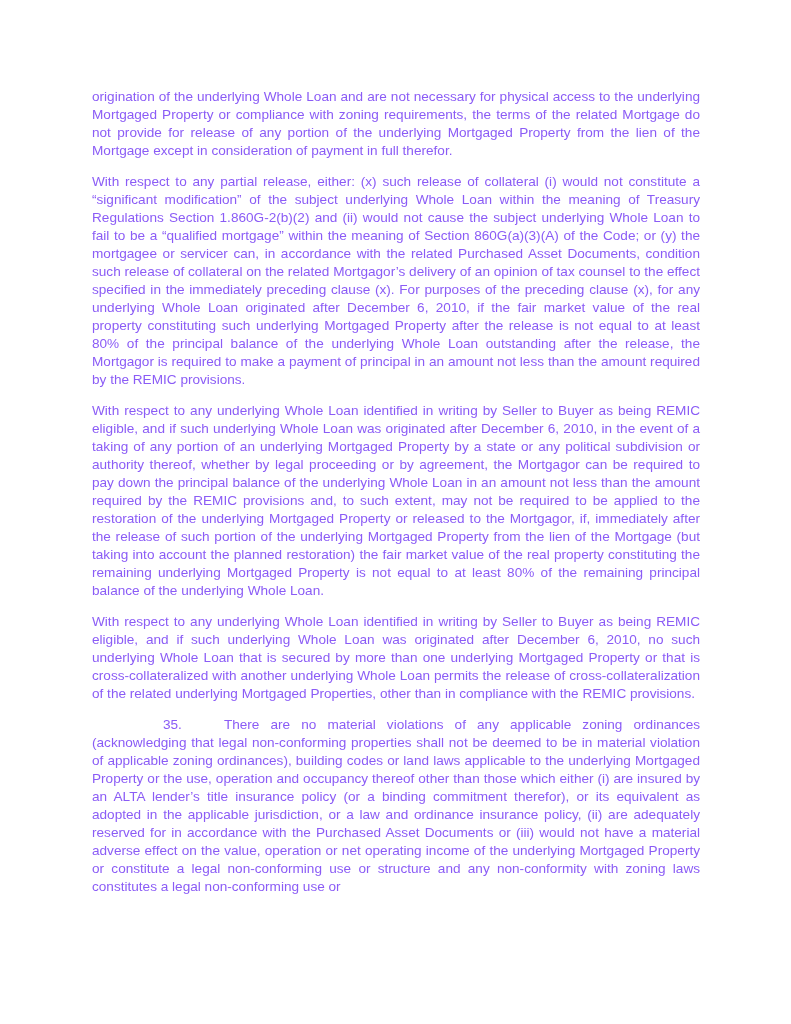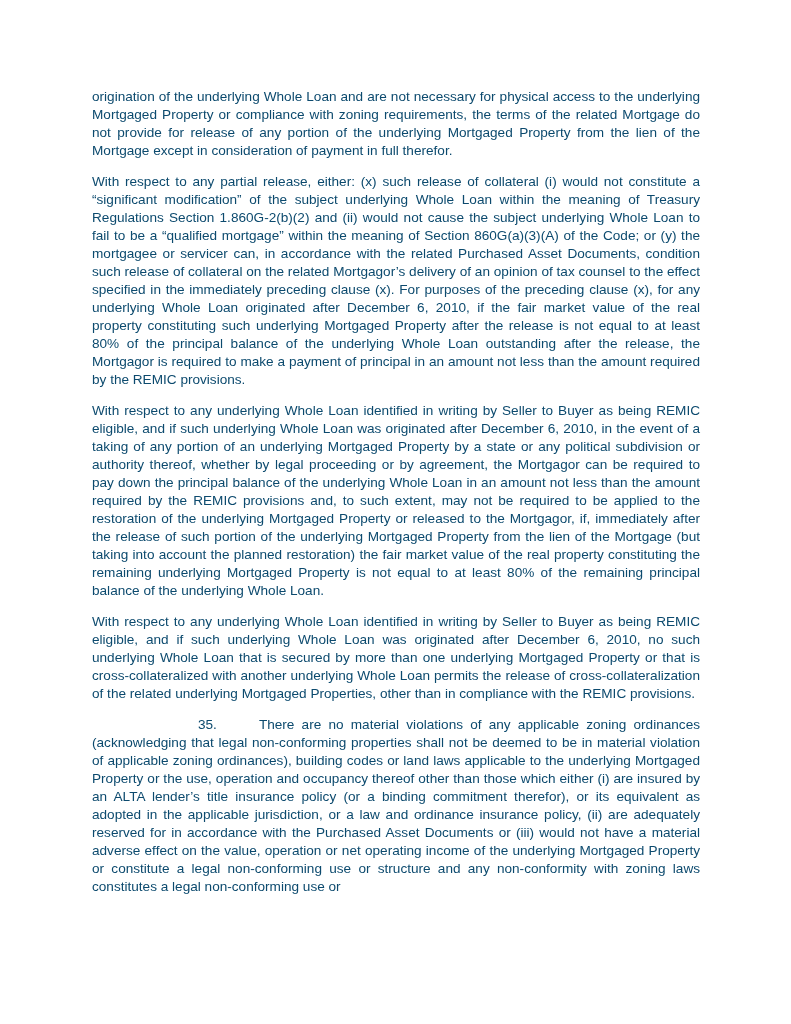--- a/index.html
+++ b/index.html
@@ -8,42 +8,42 @@
     background: #ffffff;
   }
   .page {
     position: relative;
     width: 791px;
     height: 1024px;
     background: #ffffff;
     font-family: "Liberation Sans", sans-serif;
     font-size: 13.6px;
     line-height: 18px;
-    color: #0c4a6e;
+    color: #8b5cf6;
     overflow: hidden;
     -webkit-font-smoothing: antialiased;
   }
   .text-block {
     position: absolute;
     left: 92px;
     right: 91px;
     top: 88px;
     text-align: justify;
     text-justify: inter-word;
   }
   .para {
     margin: 0 0 13px 0;
     padding: 0;
   }
   .para:last-child {
     margin-bottom: 0;
   }
   .para-num {
     display: inline-block;
-    margin-left: 106px;
+    margin-left: 71px;
     padding-right: 42px;
   }
   .page-footer {
     position: absolute;
     left: 0;
     right: 0;
     top: 956px;
     text-align: center;
   }
 </style>

